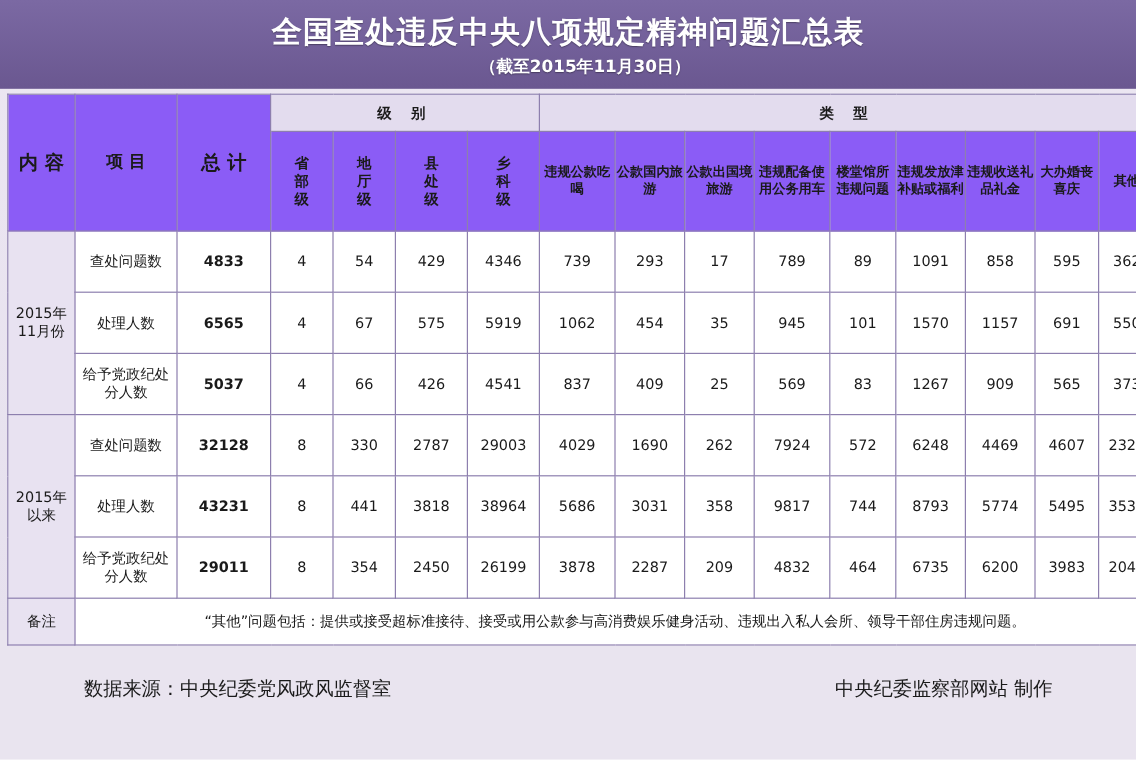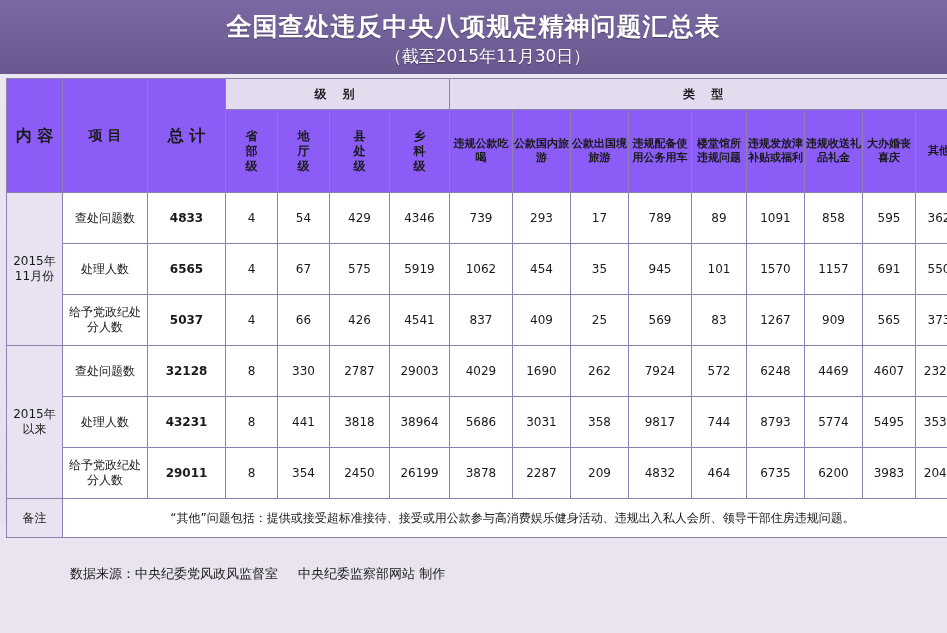--- a/index.html
+++ b/index.html
@@ -27,22 +27,22 @@
     box-sizing:border-box;
   }
   .header .title{
     font-size:25px;
     font-weight:bold;
     letter-spacing:1px;
     line-height:34px;
     text-shadow:0 1px 1px rgba(0,0,0,.35);
   }
   .header .subtitle{
-    font-size:17px;
-    font-weight:normal;
+    font-size:14px;
+    font-weight:bold;
     line-height:24px;
     text-shadow:0 1px 1px rgba(0,0,0,.35);
     padding-left:28px;
   }
   
   .table-wrap{
     padding:4px 6px 0 6px;
     box-sizing:border-box;
   }
   table.main{
@@ -114,29 +114,29 @@
     text-align:left;
     padding-left:10px;
     font-size:12.5px;
     background:#ffffff;
   }
   
   .footer{
     margin-top:16px;
     padding:0 60px;
     display:flex;
-    justify-content:flex-start;
+    justify-content:space-between;
     align-items:center;
-    font-size:13px;
+    font-size:16px;
     color:#1a1a1a;
     height:40px;
     gap:20px;
   }
   .footer .left{margin-left:10px;}
-  .footer .right{margin-right:26px;}
+  .footer .right{margin-right:10px;}
 </style>
 </head>
 <body>
 
 <div class="page">
 
   <div class="header">
     <div class="title">全国查处违反中央八项规定精神问题汇总表</div>
     <div class="subtitle">（截至2015年11月30日）</div>
   </div>

